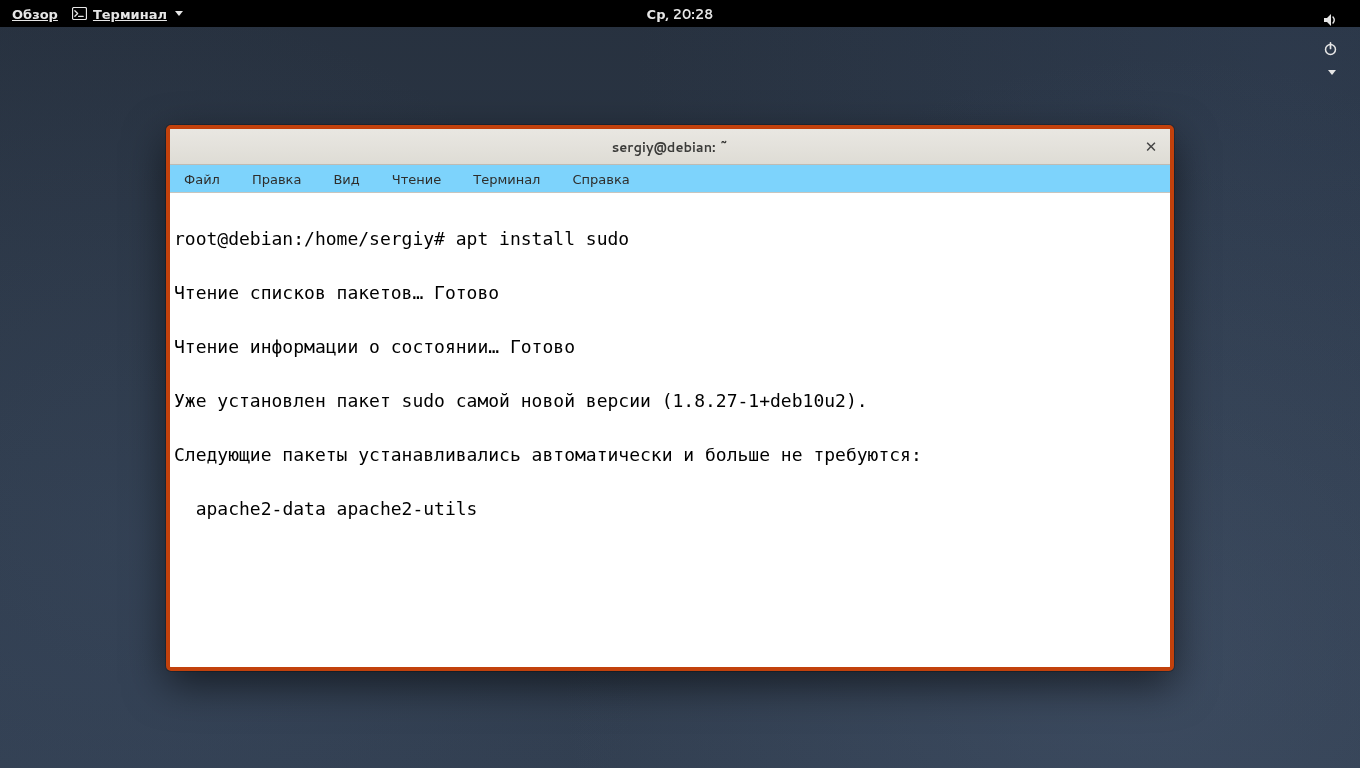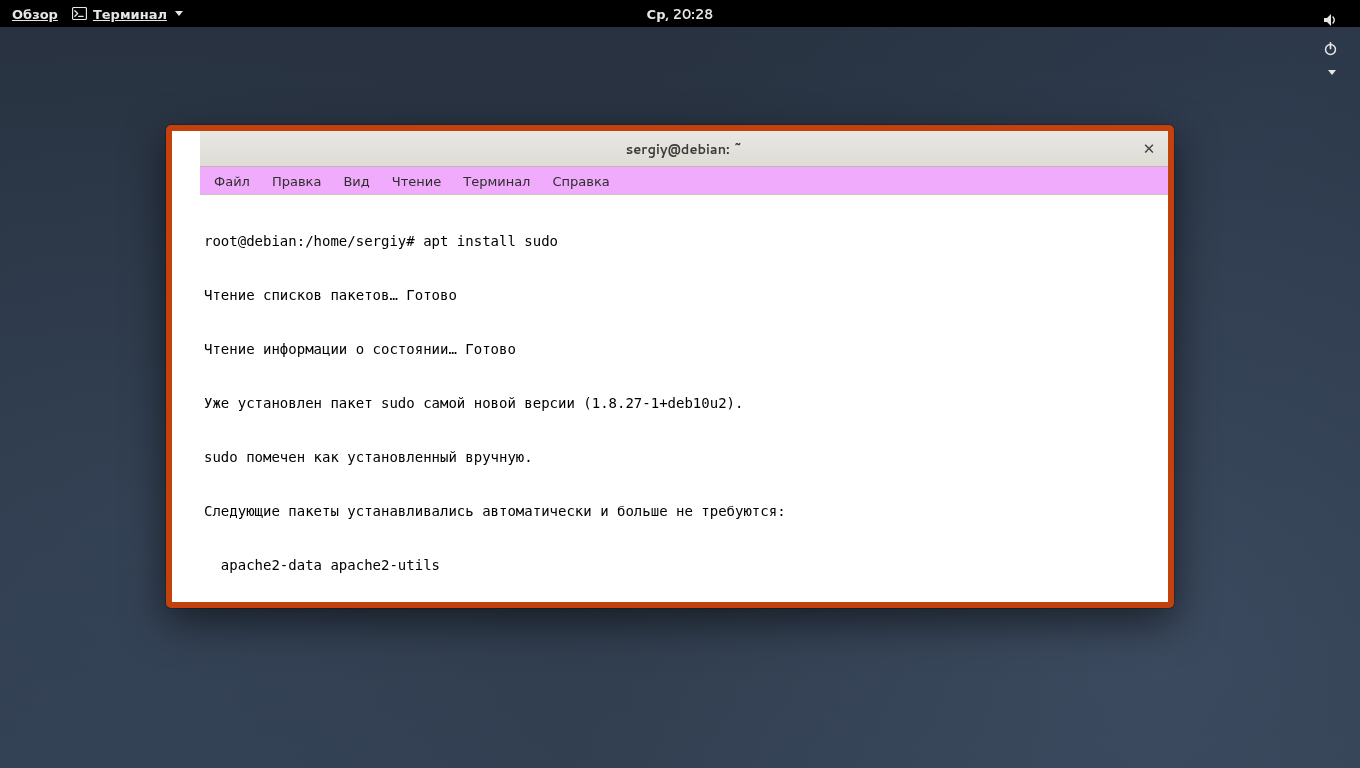--- a/index.html
+++ b/index.html
@@ -26,52 +26,52 @@
   .topbar .right { margin-left: auto; display: flex; align-items: center; gap: 14px; padding-right: 14px; flex-direction: column; }
   .topbar .app-btn { display: flex; align-items: center; gap: 6px; cursor: pointer; }
   .topbar .icon-svg { display: inline-flex; }
   .caret-down {
     width: 0; height: 0; border-left: 4px solid transparent; border-right: 4px solid transparent;
     border-top: 5px solid #e6e6e6; display: inline-block; margin-left: 2px;
   }
 
   
   .window {
-    position: absolute; left: 166px; top: 125px; width: 1008px; height: 483px;
-    background: #fff; border: 6px solid #c2410c; border-radius: 5px;
+    position: absolute; left: 166px; top: 125px; width: 1008px; height: 546px;
+    background: #fff; border: 4px solid #c2410c; border-radius: 5px;
     box-shadow: 0 14px 40px rgba(0,0,0,.55), 0 0 0 1px rgba(0,0,0,.2);
-    display: flex; flex-direction: column; overflow: hidden; padding-left: 28px;
+    display: flex; flex-direction: column; overflow: hidden;
   }
   .titlebar {
     height: 36px; flex: 0 0 36px;
     background: linear-gradient(#e9e7e2, #dedcd5);
     border-bottom: 1px solid #bdbbb4;
     display: flex; align-items: center; position: relative;
   }
   .titlebar .title {
     width: 100%; text-align: center; font-size: 13px; font-weight: 700; color: #3b3b39;
   }
   .titlebar .close {
     position: absolute; right: 8px; top: 50%; transform: translateY(-50%);
     width: 22px; height: 22px; display: flex; align-items: center; justify-content: center;
     font-size: 15px; color: #444; cursor: pointer; border-radius: 3px;
   }
 
   .menubar {
     height: 28px; flex: 0 0 28px;
-    background: #f0abfc; border-bottom: 1px solid #c7c5be;
-    display: flex; align-items: center; gap: 6px; padding: 0 6px;
+    background: #7dd3fc; border-bottom: 1px solid #c7c5be;
+    display: flex; align-items: center; gap: 16px; padding: 0 6px;
     font-size: 13px; color: #2e2e2c;
   }
   .menubar .menu-item { padding: 3px 8px; cursor: pointer; border-radius: 3px; }
 
   .terminal {
     flex: 1 1 auto; background: #ffffff; padding: 1px 4px 4px 4px;
     font-family: "DejaVu Sans Mono", "Liberation Mono", monospace;
-    font-size: 14px; line-height: 18px; color: #000;
+    font-size: 18px; line-height: 18px; color: #000;
     white-space: pre-wrap; word-break: break-all; overflow: hidden;
   }
   .terminal .line { display: block; }
 </style>
 </head>
 <body>
 
 <div class="topbar">
   <div class="left">
     <span>Обзор</span>
@@ -130,20 +130,19 @@
     <div class="menu-item">Вид</div>
     <div class="menu-item">Чтение</div>
     <div class="menu-item">Терминал</div>
     <div class="menu-item">Справка</div>
   </div>
   <div class="terminal">
     <span class="line">root@debian:/home/sergiy# apt install sudo</span>
     <span class="line">Чтение списков пакетов… Готово</span>
     <span class="line">Чтение информации о состоянии… Готово</span>
     <span class="line">Уже установлен пакет sudo самой новой версии (1.8.27-1+deb10u2).</span>
-    <span class="line">sudo помечен как установленный вручную.</span>
     <span class="line">Следующие пакеты устанавливались автоматически и больше не требуются:</span>
     <span class="line">  apache2-data apache2-utils</span>
     
     
     
   </div>
 </div>
 
 </body></html>

